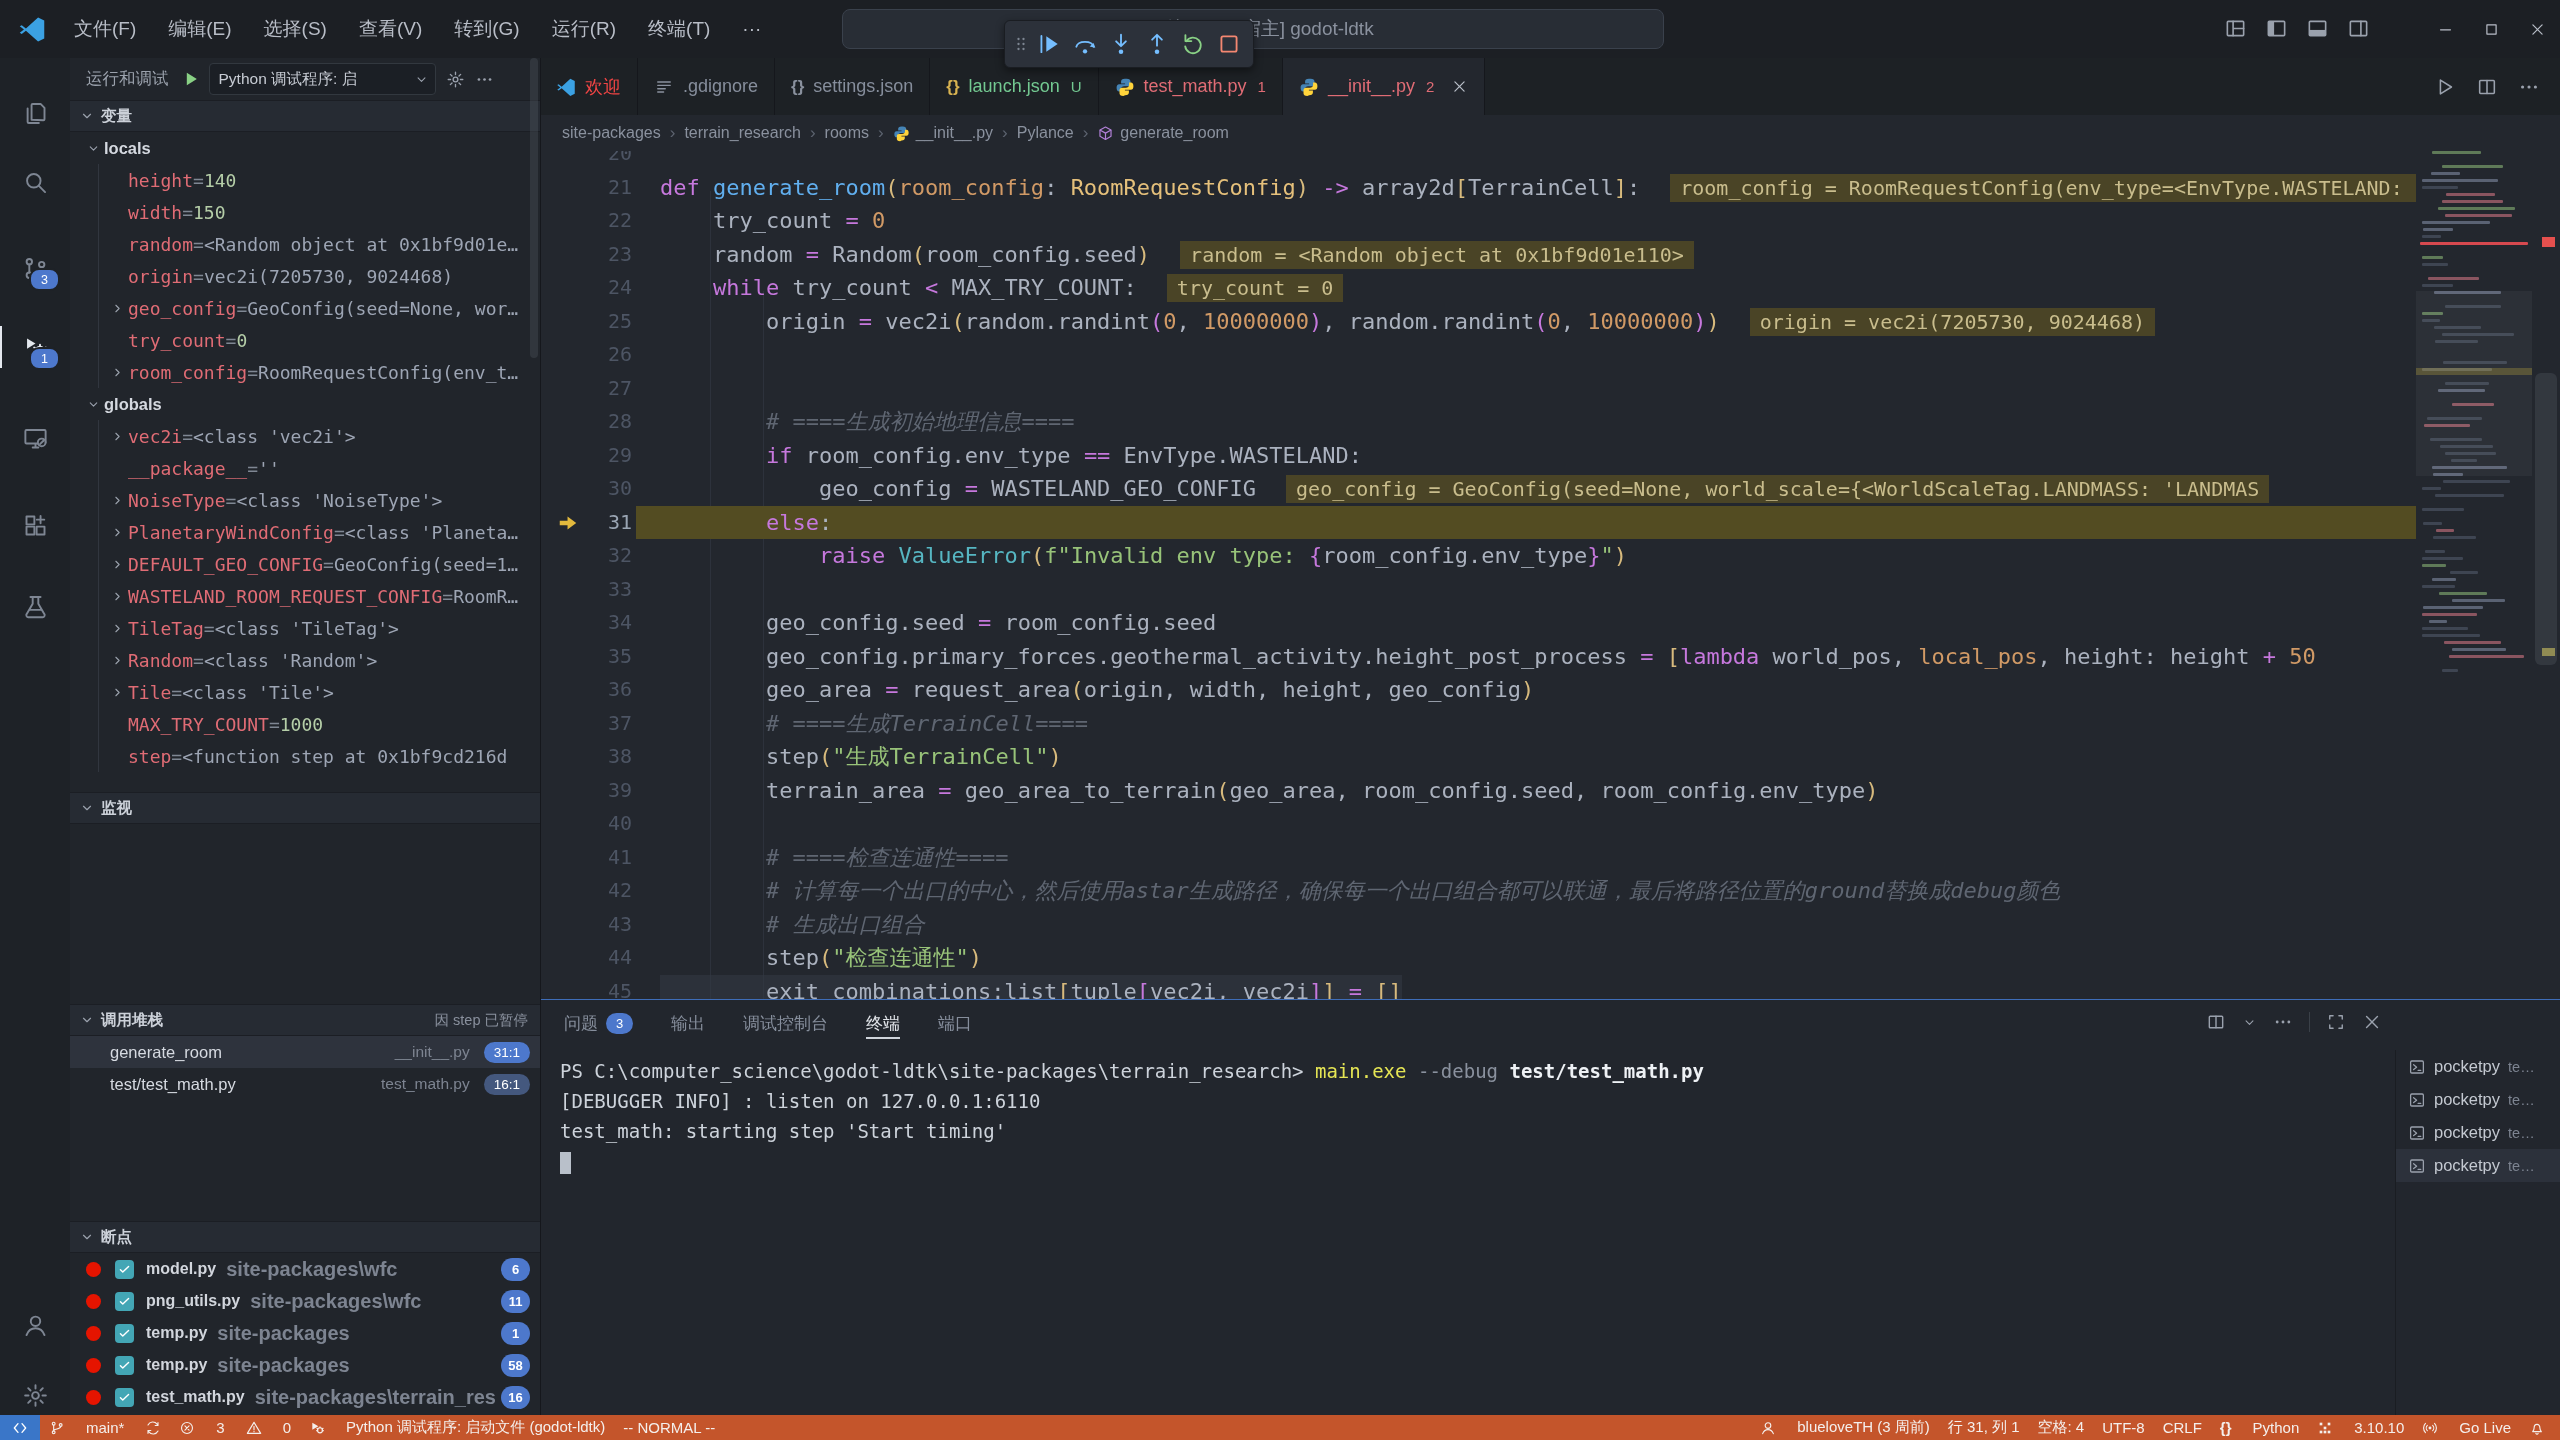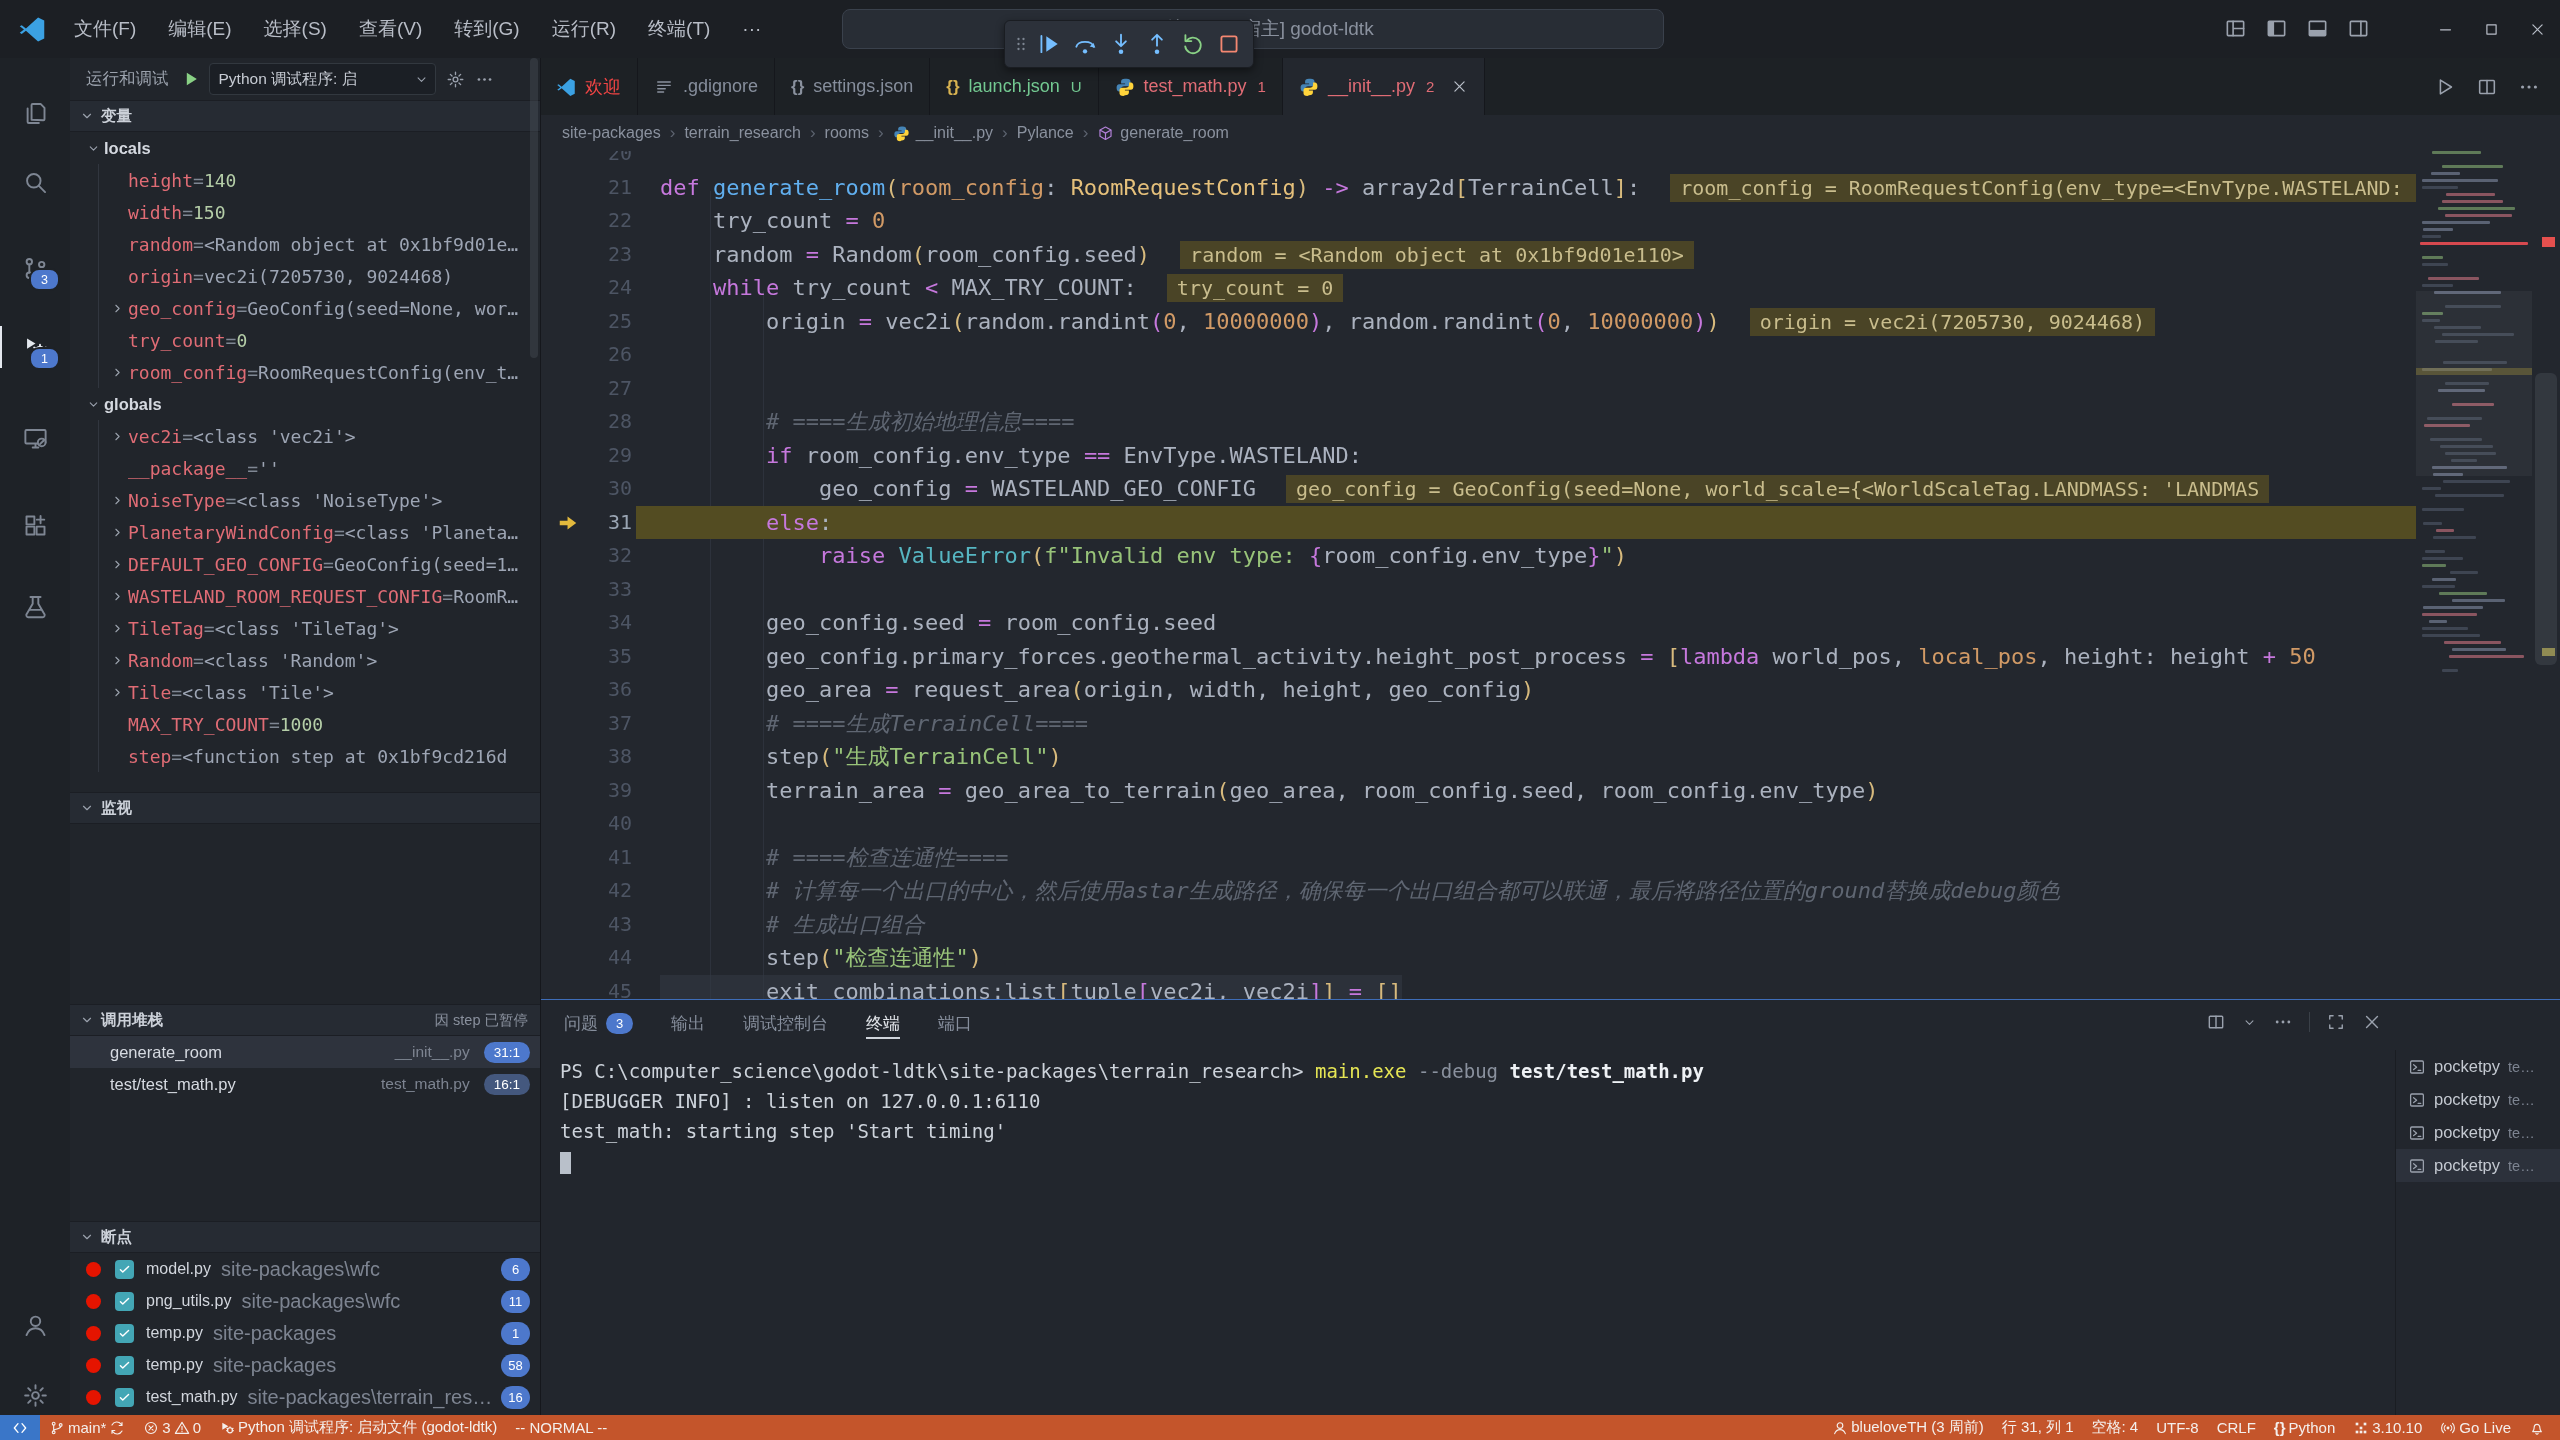--- a/index.html
+++ b/index.html
@@ -115,21 +115,21 @@
   .cursor-block{display:inline-block;width:11px;height:22px;background:#b9c0ca;vertical-align:middle;}
   .termlist{position:absolute;right:0;top:50px;width:164px;bottom:0;border-left:1px solid #1a1d22;}
   .tl-row{height:33px;display:flex;align-items:center;padding-left:12px;gap:8px;}
   .tl-row.sel{background:#2c313b;}
   .tl-name{font-size:16.5px;color:#c4c9d1;}
   .tl-desc{font-size:14.5px;color:#7d8491;}
   
   .statusbar{position:absolute;left:0;right:0;bottom:0;height:25px;background:#c4552b;display:flex;
              align-items:center;color:#f4efec;font-size:15px;z-index:45;}
   .sb-remote{width:40px;height:25px;background:#3a76c8;display:flex;align-items:center;justify-content:center;color:#fff;}
-  .sb-item{display:flex;align-items:center;gap:3px;padding:0 9px;height:25px;white-space:nowrap;}
+  .sb-item{display:flex;align-items:center;gap:21px;padding:0 9px;height:25px;white-space:nowrap;}
   .sb-right{margin-left:auto;display:flex;align-items:center;padding-right:6px;}
   .scrollsh{position:absolute;background:rgba(110,117,128,.22);border-radius:6px;}
 </style>
 </head>
 <body>
 
 <div id="root">
 
   <div class="titlebar">
     <span class="tb-logo ico" style="width: 28px; height: 28px; color: rgb(59, 161, 227);">
@@ -629,21 +629,21 @@
         </div>
       </div>
     <div class="sect-head" style="top:1163px;">
       <span class="chev ico" style="width: 14px; height: 14px;">
           <svg viewBox="0 0 24 24" width="100%" height="100%" fill="none" stroke="currentColor" stroke-width="1.7" stroke-linecap="round" stroke-linejoin="round">
             <path d="M6 9l6 6 6-6" stroke-width="2"></path>
           </svg>
         </span>
       <span>断点</span>
     </div>
-    <div style="position:absolute;top:1195px;left:0;right:0;" id="bplist">
+    <div style="position:absolute;top:1195px;left:0;right:0;font-weight:bold;" id="bplist">
         <div class="bp-row">
           <span class="bp-dot"></span>
           <span class="bp-check">
             <span class="ico" style="width: 13px; height: 13px; color: rgb(255, 255, 255);">
               <svg viewBox="0 0 24 24" width="100%" height="100%" fill="none" stroke="currentColor" stroke-width="1.7" stroke-linecap="round" stroke-linejoin="round">
                 <path d="M4.5 12.5l4.3 4.3L19.5 6.5" stroke-width="2.6"></path>
               </svg>
             </span>
           </span>
           <span class="bp-file">model.py</span>

